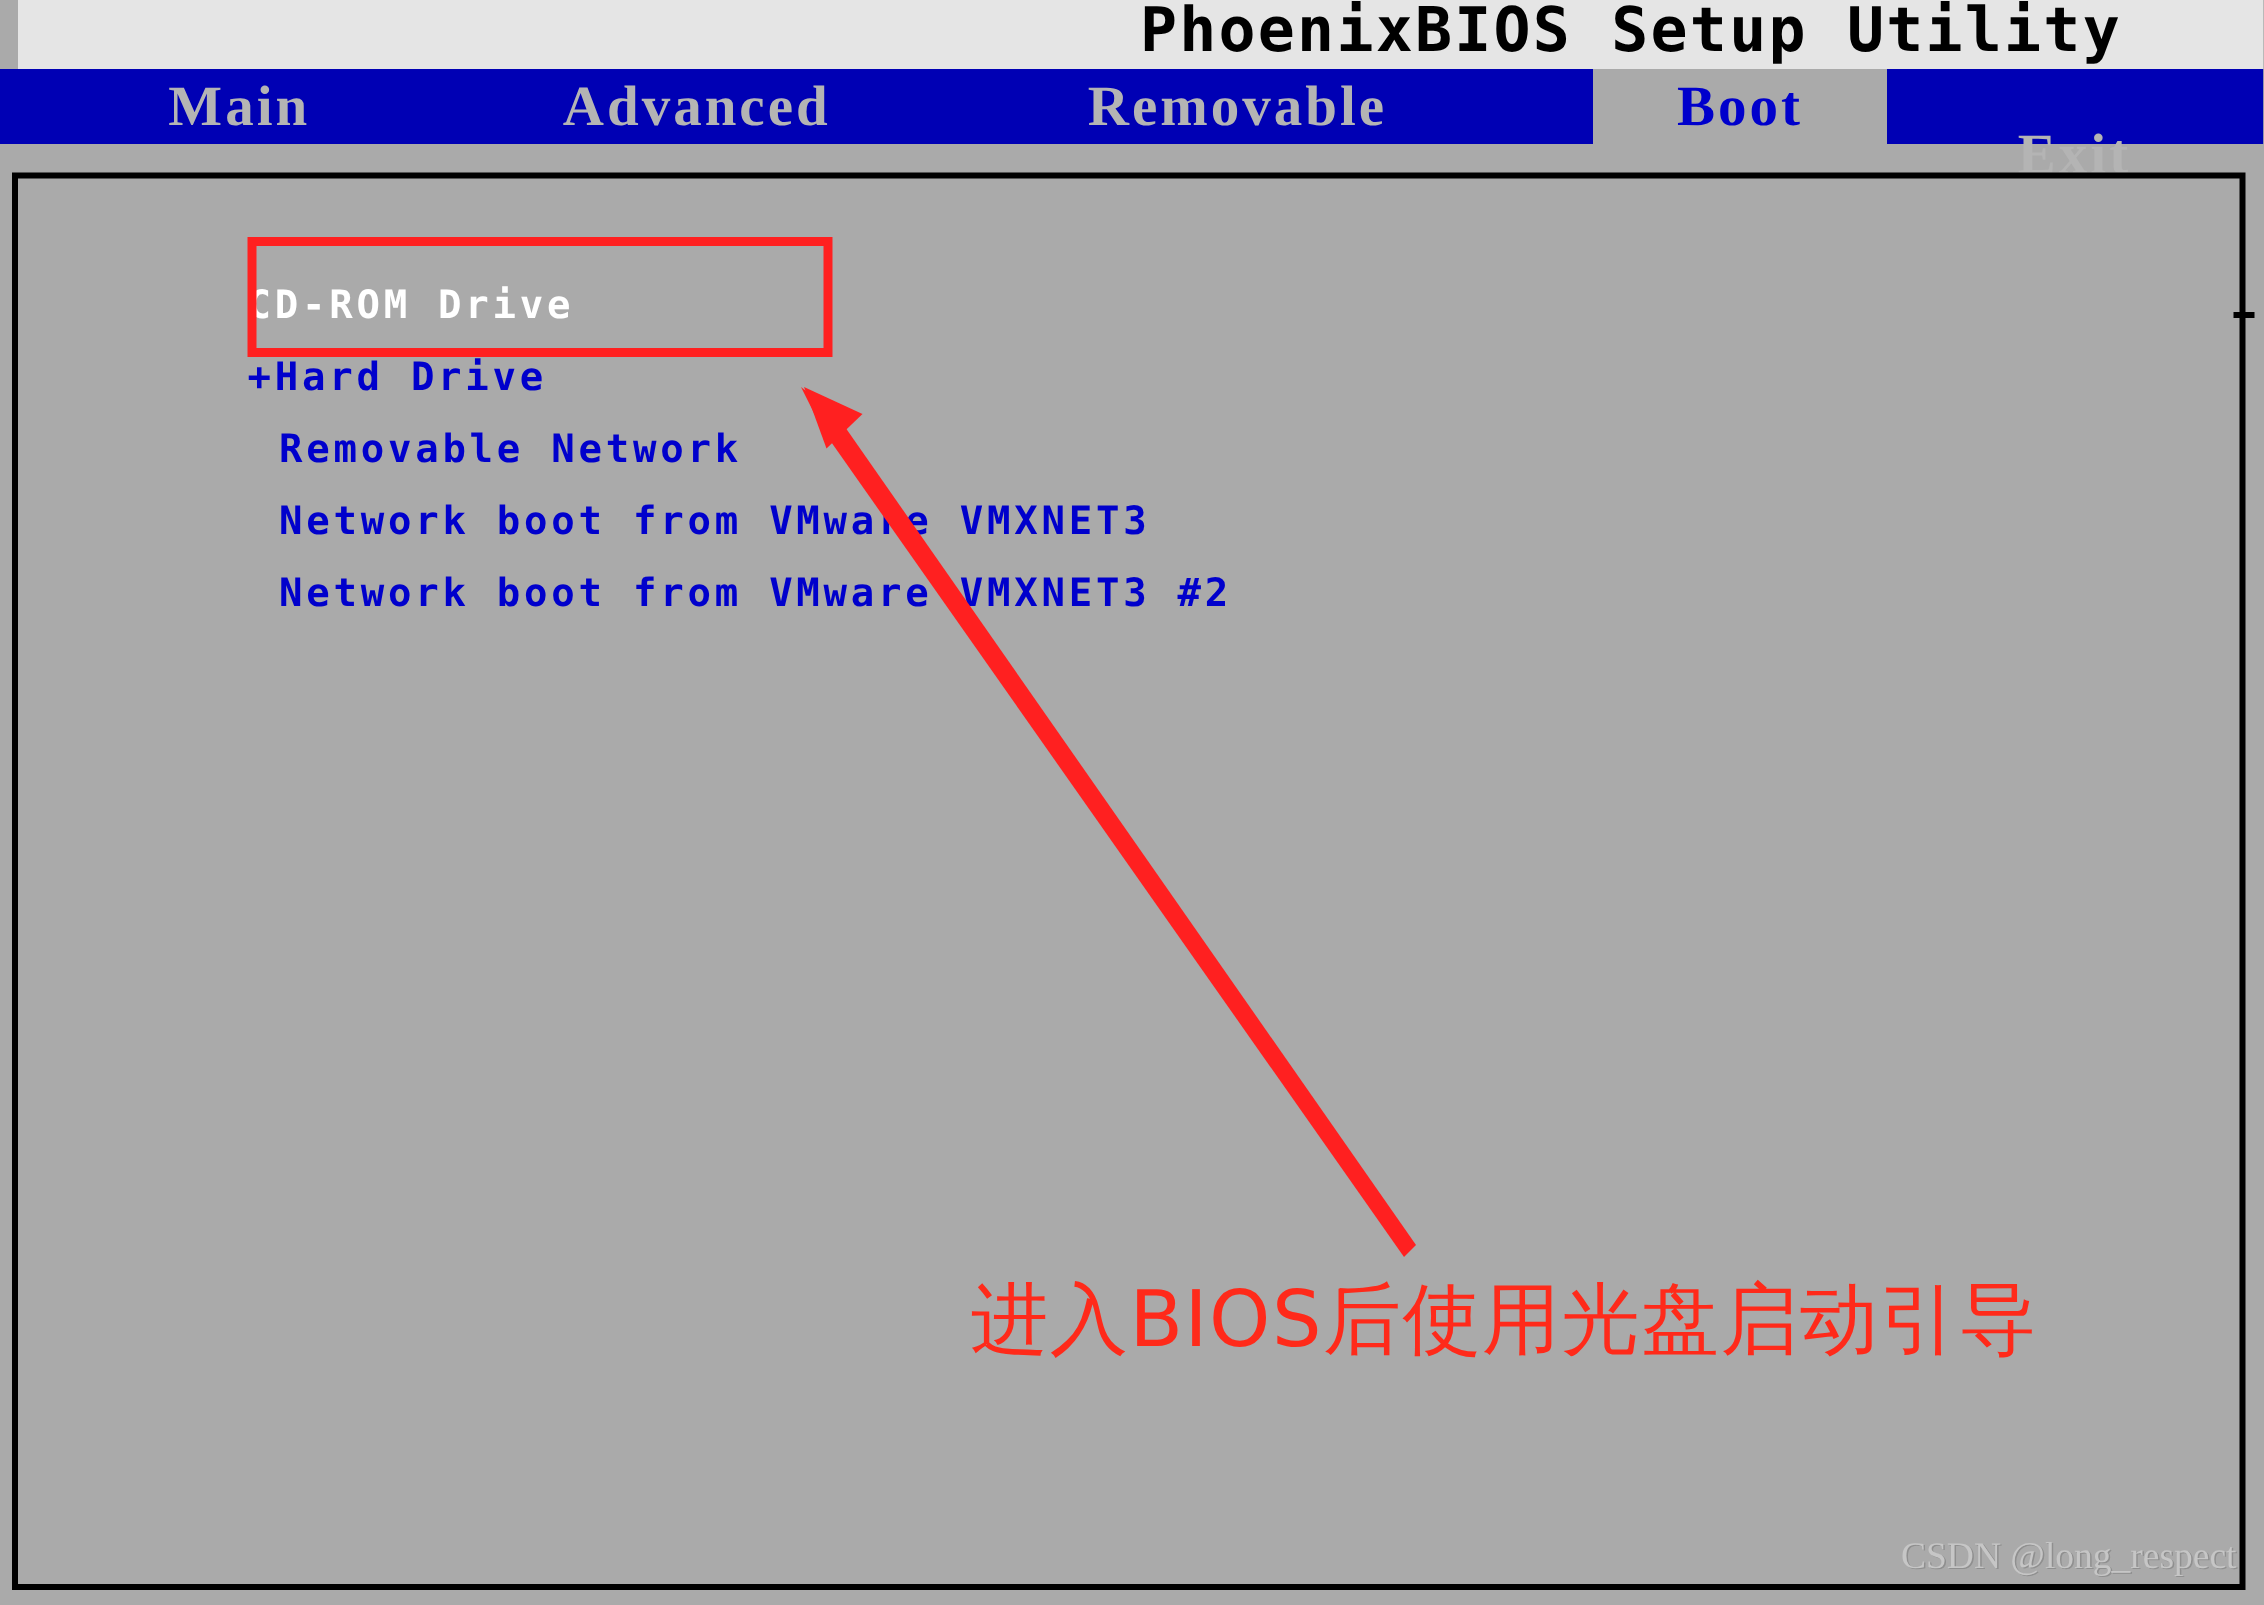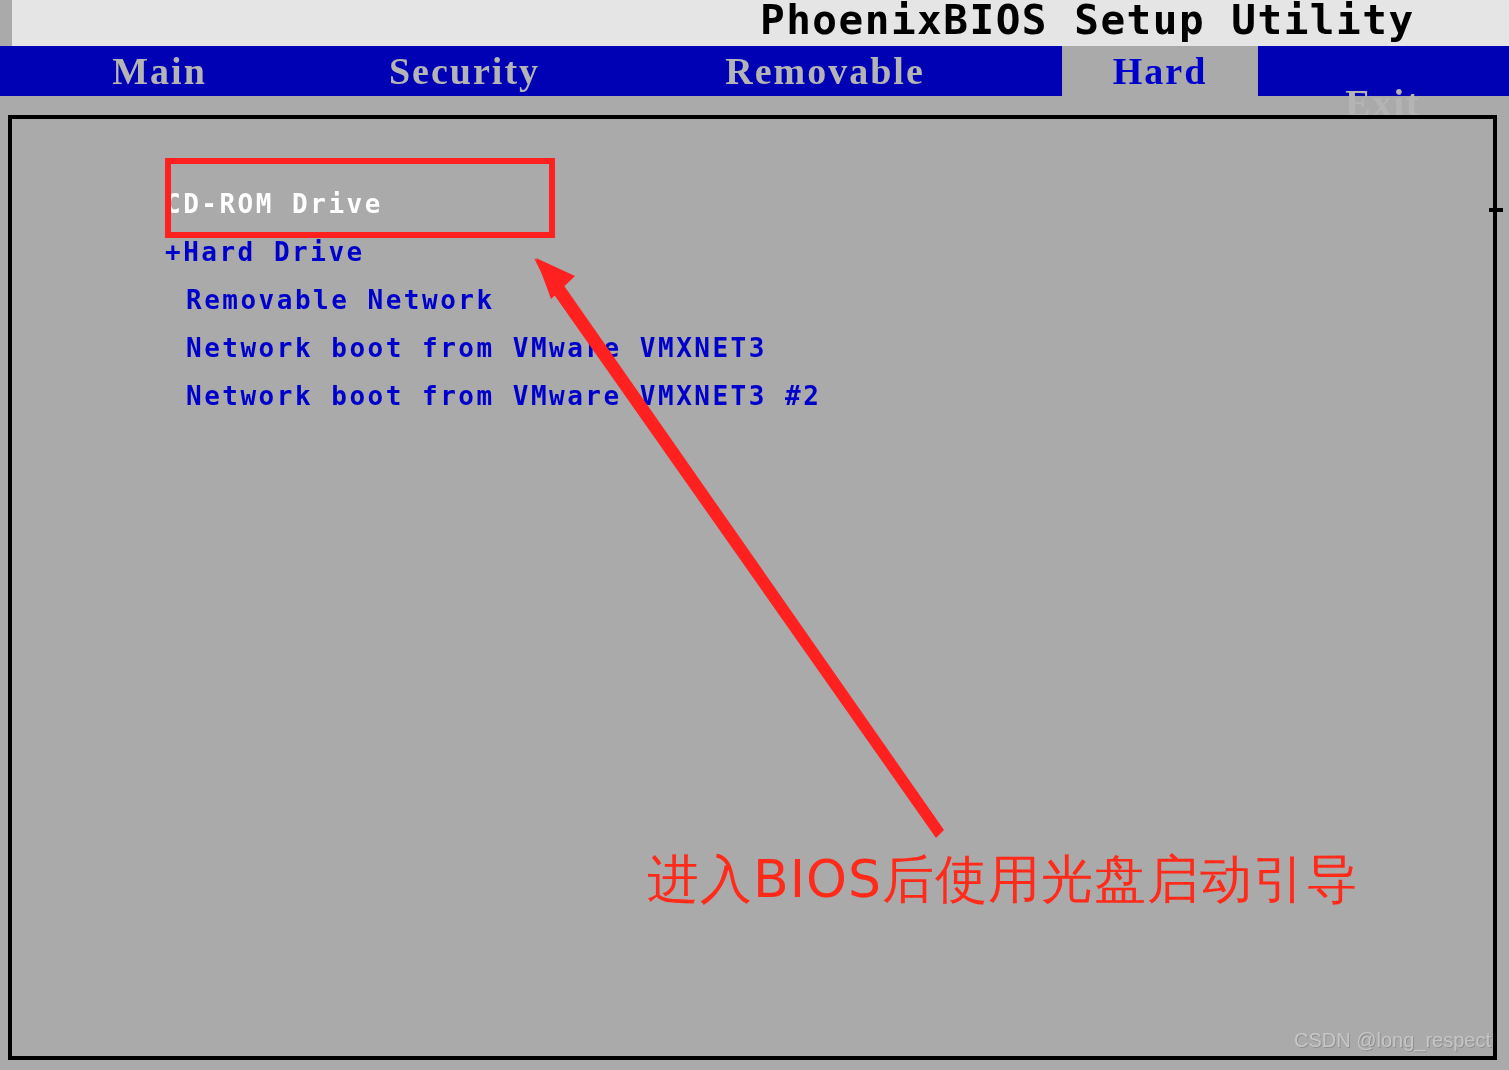--- a/index.html
+++ b/index.html
@@ -119,40 +119,40 @@
     font-size: 52px;
     letter-spacing: 1px;
     white-space: pre;
   }
 
   
   .watermark {
     position: absolute;
     right: 18px; bottom: 18px;
     color: #c6c6c6;
-    font-family: Liberation Sans, sans-serif;
-    font-size: 20px;
+    font-family: Liberation Serif, serif;
+    font-size: 25px;
     text-shadow: 1px 1px 0 #8f8f8f;
     white-space: pre;
   }
 </style>
 </head>
 <body>
 
 <div id="screen">
 
   <div class="title-bar">
     <div class="title-text">PhoenixBIOS Setup Utility</div>
   </div>
 
   <div class="menu-bar">
     <div class="menu-item" style="left:62px; width:195px;">Main</div>
-    <div class="menu-item" style="left:322px; width:285px;">Security</div>
+    <div class="menu-item" style="left:322px; width:285px;">Advanced</div>
     <div class="menu-item" style="left:680px; width:290px;">Removable</div>
-    <div class="menu-item active" style="left:1062px; width:196px;">Hard</div>
+    <div class="menu-item active" style="left:1062px; width:196px;">Boot</div>
     <div class="menu-item" style="left:1285px; width:196px;margin-top:32px;">Exit</div>
   </div>
 
   <div class="panel-frame"></div>
   <div class="frame-tick"></div>
 
   <div class="boot-list">
     <div class="boot-row selected">CD-ROM Drive</div>
     <div class="boot-row"><span>+</span><span>Hard Drive</span></div>
     <div class="boot-row" style="padding-left:21px;">Removable Network</div>

